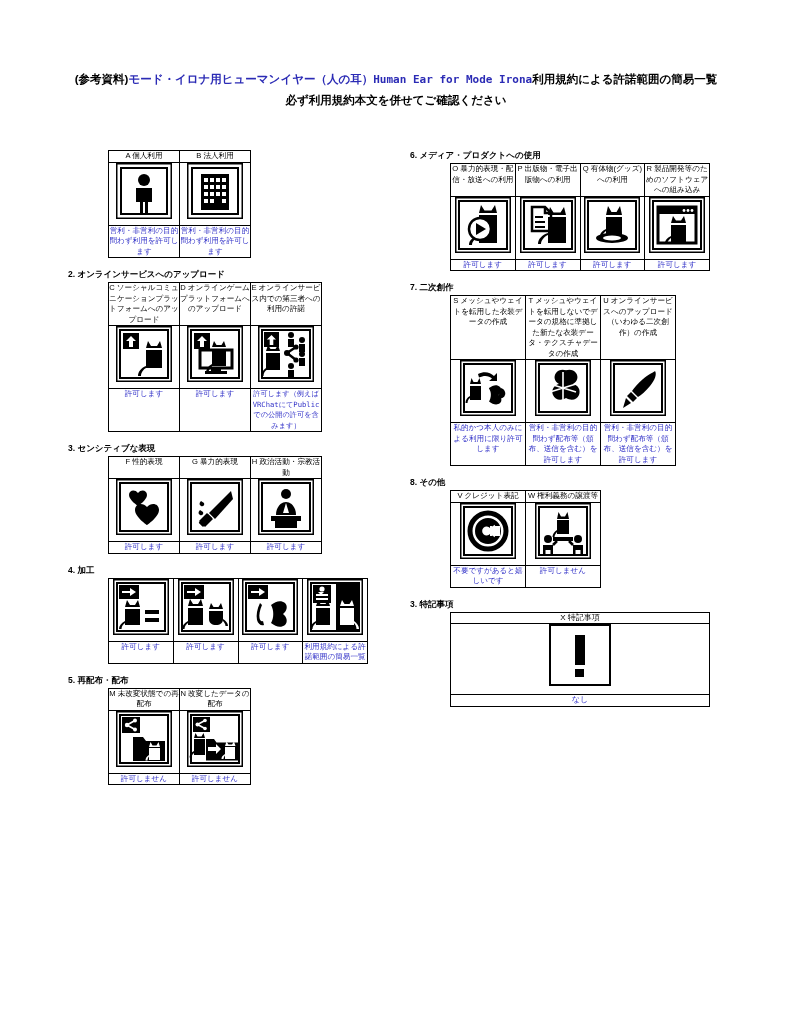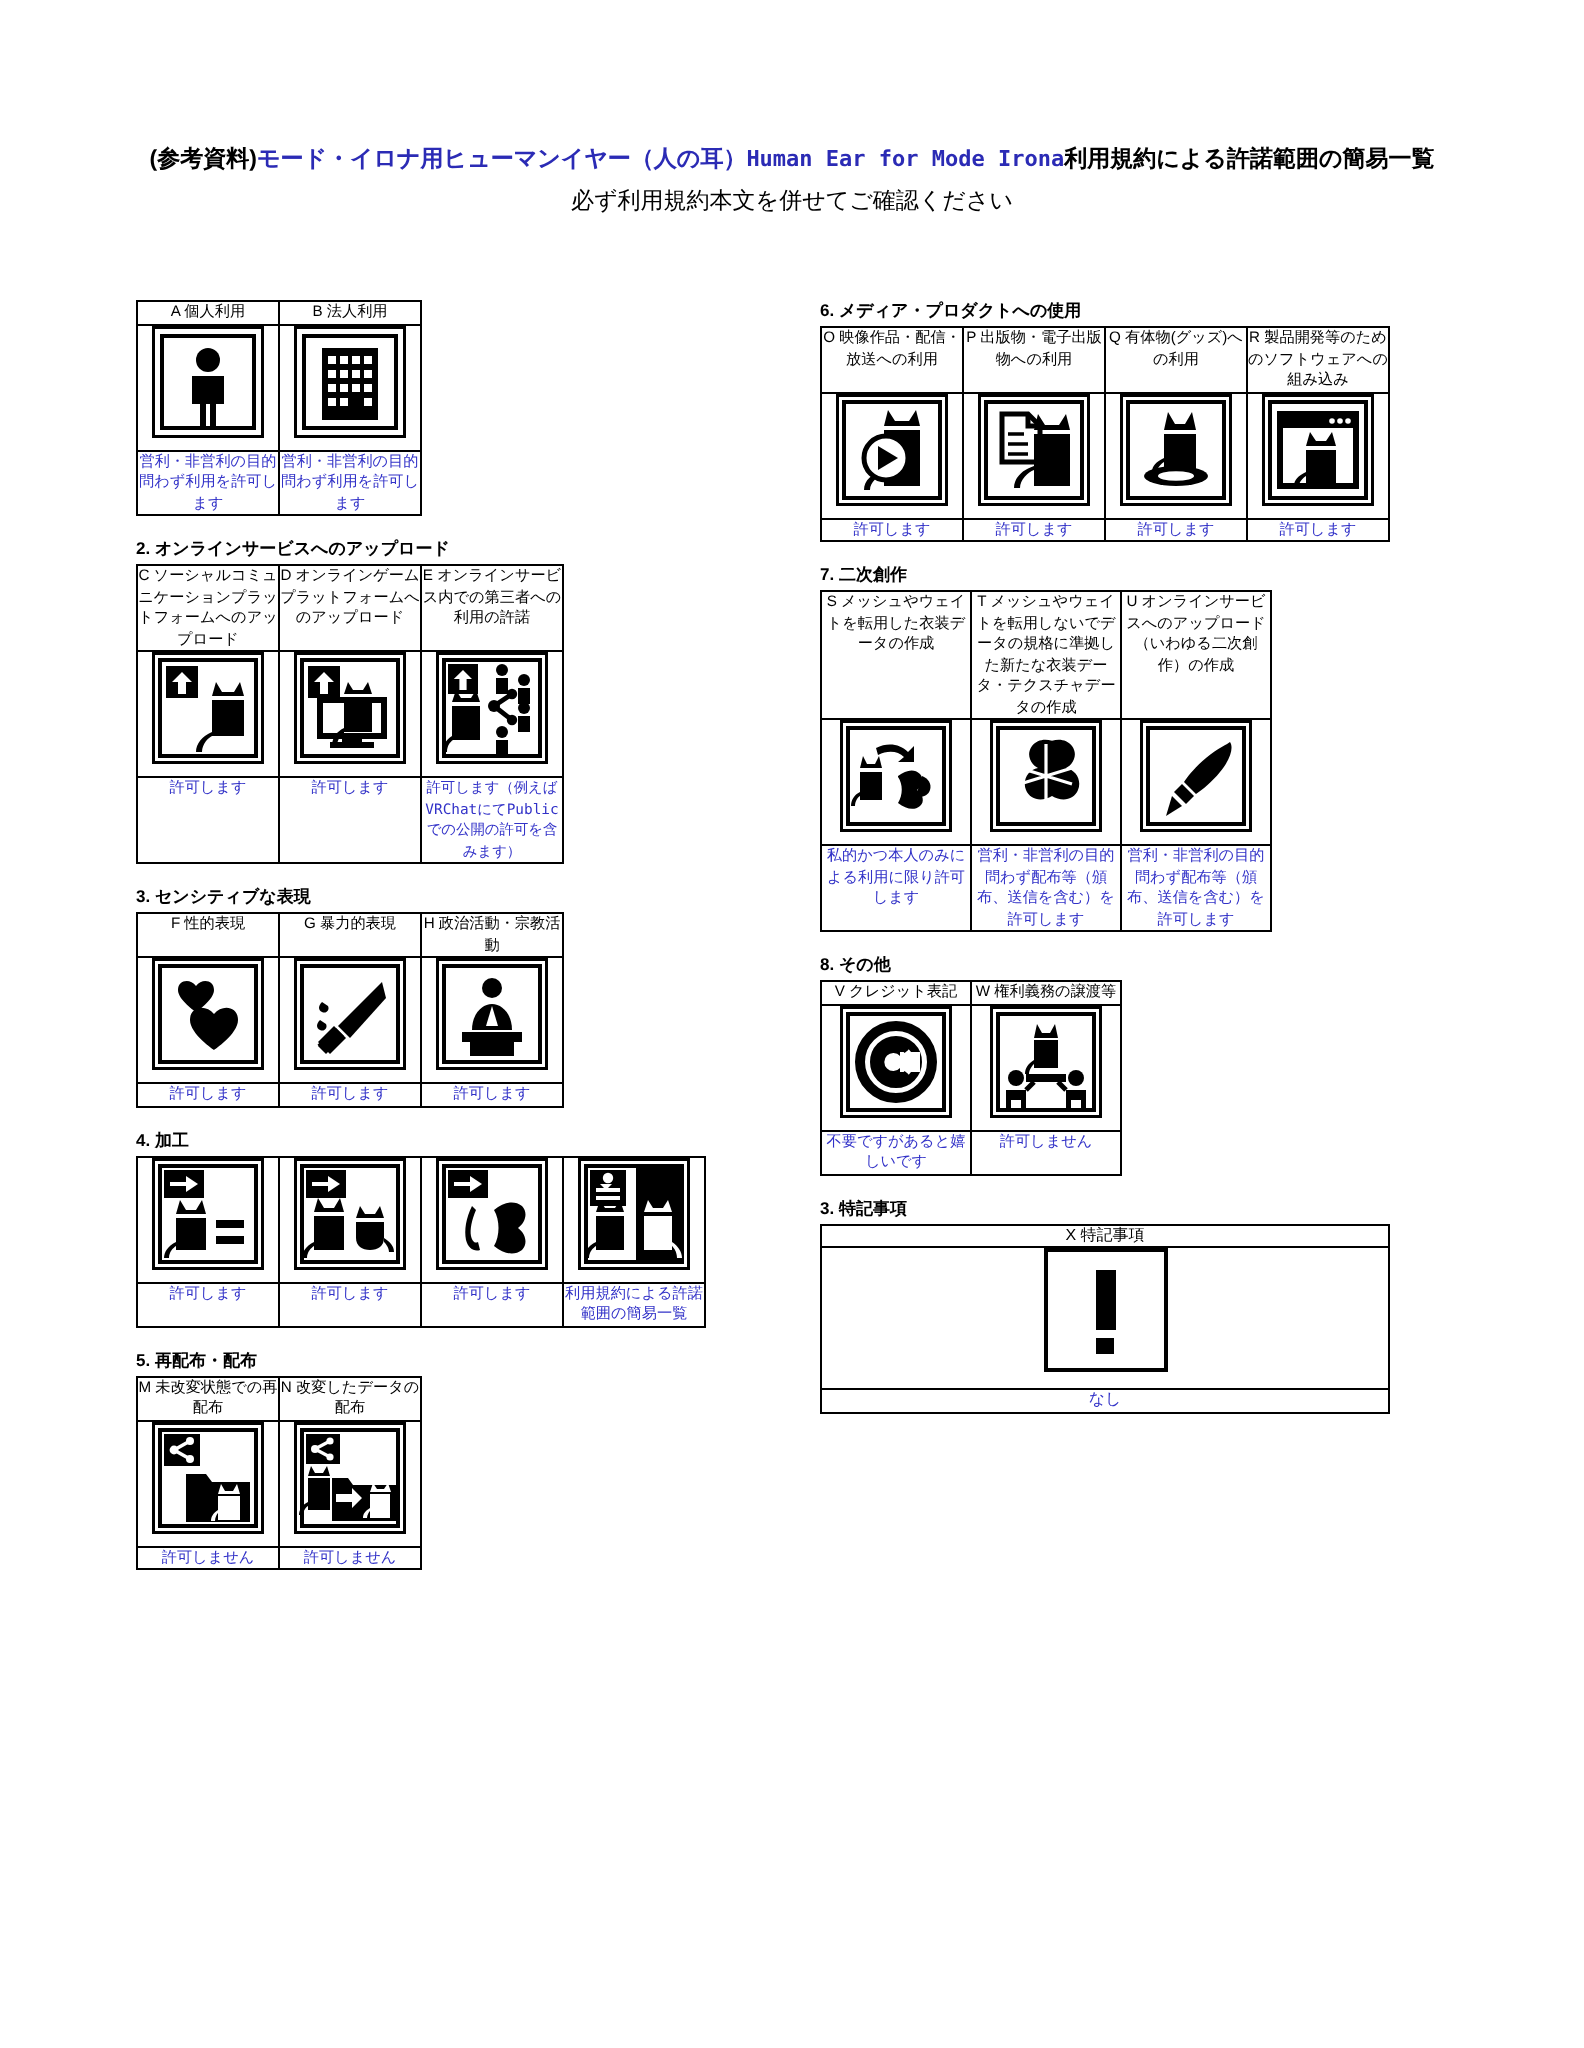--- a/index.html
+++ b/index.html
@@ -32,21 +32,21 @@
     line-height: 19px;
     font-weight: bold;
   }
   .title-line1 { display: block; }
   .title-ja-dark { color: #000000; }
   .title-ja-blue { color: #2b2bb5; }
   .title-en { color: #2b2bb5; font-family: "DejaVu Sans Mono", monospace; font-size: 11px; letter-spacing: 0px; }
   .title-line2 {
     display: block;
     font-size: 11.5px;
-    font-weight: normal;
+    font-weight: bold;
     color: #000000;
     margin-top: 2px;
   }
 
   
   .col-left {
     position: absolute;
     left: 68px;
     top: 150px;
     width: 300px;
@@ -65,20 +65,21 @@
     color: #000;
     margin-bottom: 2px;
     line-height: 11px;
     white-space: nowrap;
   }
 
   table.grid {
     border-collapse: collapse;
     table-layout: fixed;
     background: #eab308;
+    margin-left: 40px;
   }
   table.grid td {
     border: 1px solid #000000;
     padding: 0;
     vertical-align: top;
     background: #fff;
   }
   td.hdr {
     text-align: center;
     font-size: 7.6px;
@@ -482,21 +483,21 @@
       <div class="section-title">6. メディア・プロダクトへの使用</div>
       <table class="grid">
         <colgroup>
             <col style="width:71px">
             <col style="width:71px">
             <col style="width:71px">
             <col style="width:71px">
           </colgroup>
         <tbody>
             <tr>
-          <td class="hdr">O 映像作品・配信・放送への利用</td>
+          <td class="hdr">O 暴力的表現・配信・放送への利用</td>
           <td class="hdr">P 出版物・電子出版物への利用</td>
           <td class="hdr">Q 有体物(グッズ)への利用</td>
           <td class="hdr">R 製品開発等のためのソフトウェアへの組み込み</td>
         </tr>
         <tr>
           <td class="icon-cell">
             <span class="ic">
               <svg width="56" height="56" viewBox="0 0 56 56">
                 <rect x="0" y="0" width="56" height="56" fill="#fff" stroke="#000" stroke-width="3"></rect>
                 <rect x="4" y="4" width="48" height="48" fill="#fff" stroke="#000" stroke-width="2"></rect>

